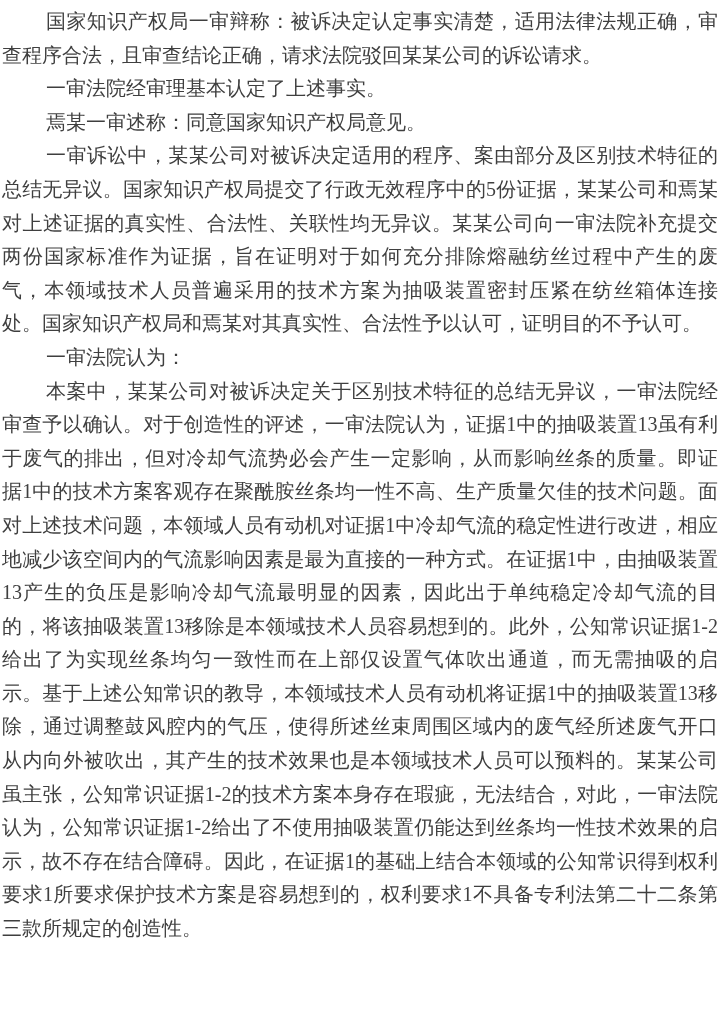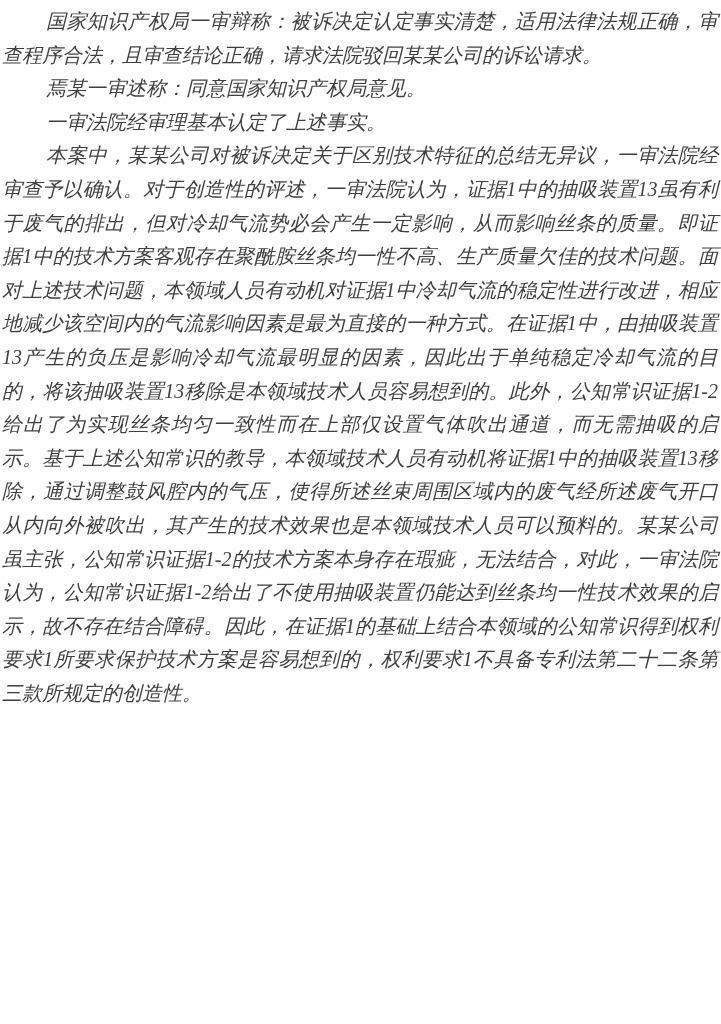--- a/index.html
+++ b/index.html
@@ -7,38 +7,39 @@
     padding: 0;
     background: #ffffff;
   }
   .page {
     width: 721px;
     height: 1024px;
     background: #ffffff;
     box-sizing: border-box;
     padding: 5px 3px 0 2px;
     overflow: hidden;
-    font-style: italic;
   }
   .doc-body {
     font-family: "Liberation Serif", "DejaVu Serif", serif;
     font-size: 20px;
     line-height: 33.6px;
     color: #3f3f3f;
     text-align: justify;
   }
   .doc-body p {
     margin: 0;
     padding: 0;
     text-indent: 44px;
   }
 </style>
 </head>
 <body>
 
 <div class="page">
   <div class="doc-body">
     <p>国家知识产权局一审辩称：被诉决定认定事实清楚，适用法律法规正确，审查程序合法，且审查结论正确，请求法院驳回某某公司的诉讼请求。</p>
+    <p>一审法院经审理基本认定了上述事实。</p>
     <p>焉某一审述称：同意国家知识产权局意见。</p>
-    <p>一审法院经审理基本认定了上述事实。</p>
+    <p>一审诉讼中，某某公司对被诉决定适用的程序、案由部分及区别技术特征的总结无异议。国家知识产权局提交了行政无效程序中的5份证据，某某公司和焉某对上述证据的真实性、合法性、关联性均无异议。某某公司向一审法院补充提交两份国家标准作为证据，旨在证明对于如何充分排除熔融纺丝过程中产生的废气，本领域技术人员普遍采用的技术方案为抽吸装置密封压紧在纺丝箱体连接处。国家知识产权局和焉某对其真实性、合法性予以认可，证明目的不予认可。</p>
+    <p>一审法院认为：</p>
     <p>本案中，某某公司对被诉决定关于区别技术特征的总结无异议，一审法院经审查予以确认。对于创造性的评述，一审法院认为，证据1中的抽吸装置13虽有利于废气的排出，但对冷却气流势必会产生一定影响，从而影响丝条的质量。即证据1中的技术方案客观存在聚酰胺丝条均一性不高、生产质量欠佳的技术问题。面对上述技术问题，本领域人员有动机对证据1中冷却气流的稳定性进行改进，相应地减少该空间内的气流影响因素是最为直接的一种方式。在证据1中，由抽吸装置13产生的负压是影响冷却气流最明显的因素，因此出于单纯稳定冷却气流的目的，将该抽吸装置13移除是本领域技术人员容易想到的。此外，公知常识证据1-2给出了为实现丝条均匀一致性而在上部仅设置气体吹出通道，而无需抽吸的启示。基于上述公知常识的教导，本领域技术人员有动机将证据1中的抽吸装置13移除，通过调整鼓风腔内的气压，使得所述丝束周围区域内的废气经所述废气开口从内向外被吹出，其产生的技术效果也是本领域技术人员可以预料的。某某公司虽主张，公知常识证据1-2的技术方案本身存在瑕疵，无法结合，对此，一审法院认为，公知常识证据1-2给出了不使用抽吸装置仍能达到丝条均一性技术效果的启示，故不存在结合障碍。因此，在证据1的基础上结合本领域的公知常识得到权利要求1所要求保护技术方案是容易想到的，权利要求1不具备专利法第二十二条第三款所规定的创造性。</p>
   </div>
 </div>
 
 </body></html>

